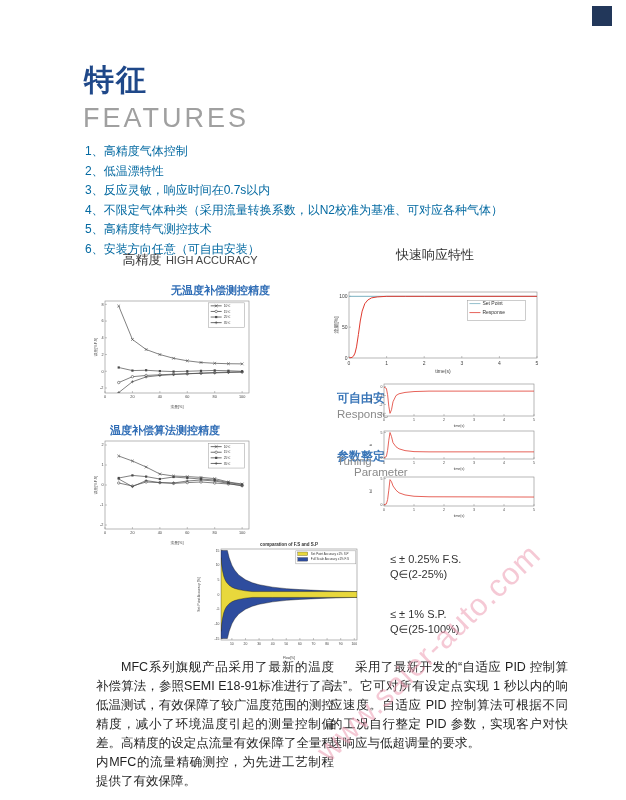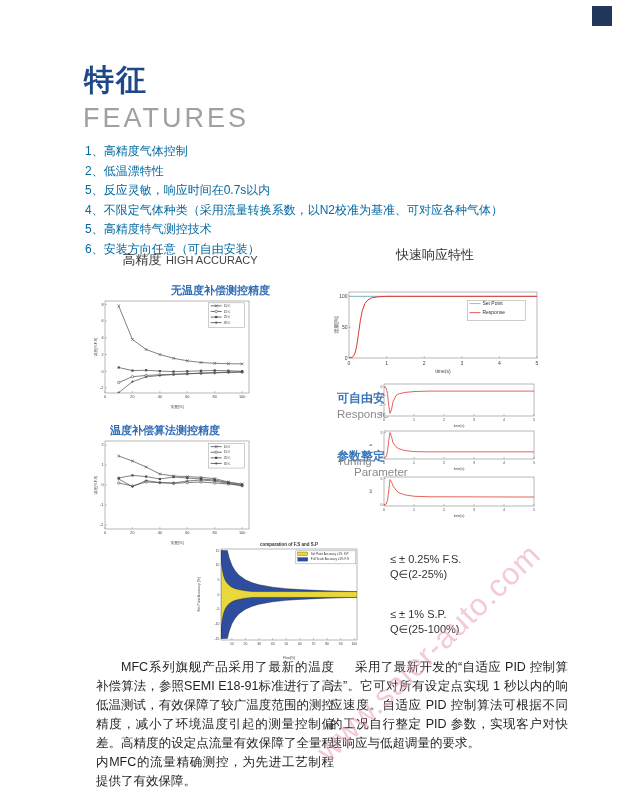--- a/index.html
+++ b/index.html
@@ -28,21 +28,21 @@
 <div class="page">
 
   <div class="abs corner-square"></div>
 
   <div class="abs title-cn">特征</div>
   <div class="abs title-en">FEATURES</div>
 
   <div class="abs features">
     <div>1、高精度气体控制</div>
     <div>2、低温漂特性</div>
-    <div>5、反应灵敏，响应时间在0.7s以内</div>
+    <div>3、反应灵敏，响应时间在0.7s以内</div>
     <div>4、不限定气体种类（采用流量转换系数，以N2校准为基准、可对应各种气体）</div>
     <div>5、高精度特气测控技术</div>
     <div>6、安装方向任意（可自由安装）</div>
   </div>
 
   <div class="abs col-header" style="left:95px;top:250px;">
     <span class="cn">高精度</span>
     <span class="en">HIGH ACCURACY</span>
   </div>
 

